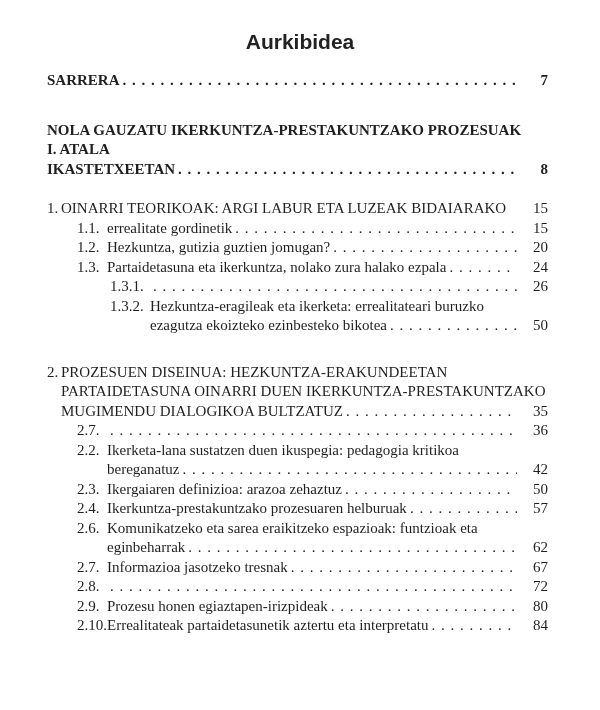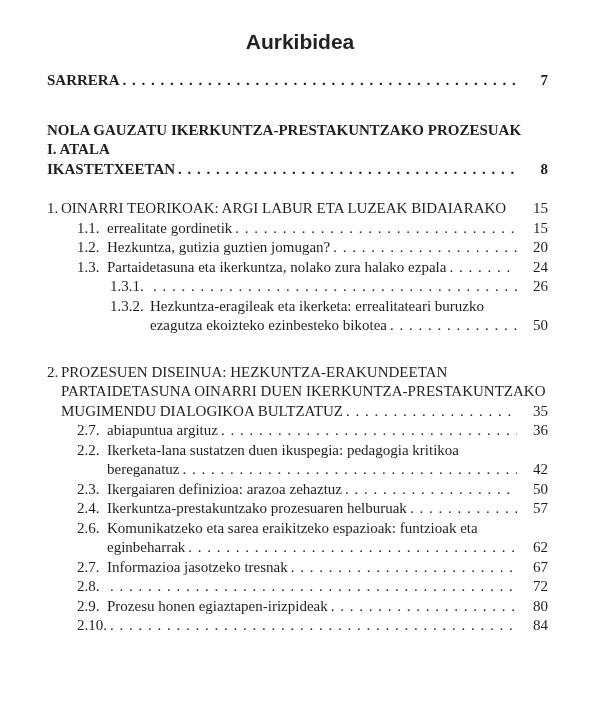--- a/index.html
+++ b/index.html
@@ -159,21 +159,20 @@
             <span class="txt" data-name="entry-text">MUGIMENDU DIALOGIKOA BULTZATUZ</span>
             <span class="leader" data-name="dot-leader"></span>
             <span class="page-num" data-name="page-number">35</span>
           </div>
         </div>
       </div>
       <div class="entry level2" data-name="toc-entry-s2-1">
         <span class="num" data-name="entry-number">2.7.</span>
         <div class="body" data-name="entry-body">
           <div class="line last" data-name="entry-line">
-            <span class="txt" data-name="entry-text">abiapuntua argituz</span>
             <span class="leader" data-name="dot-leader"></span>
             <span class="page-num" data-name="page-number">36</span>
           </div>
         </div>
       </div>
       <div class="entry level2" data-name="toc-entry-s2-2">
         <span class="num" data-name="entry-number">2.2.</span>
         <div class="body" data-name="entry-body">
           <div class="line" data-name="entry-line"><span class="txt" data-name="entry-text">Ikerketa-lana sustatzen duen ikuspegia: pedagogia kritikoa</span></div>
           <div class="line last" data-name="entry-line">
@@ -240,19 +239,20 @@
             <span class="txt" data-name="entry-text">Prozesu honen egiaztapen-irizpideak</span>
             <span class="leader" data-name="dot-leader"></span>
             <span class="page-num" data-name="page-number">80</span>
           </div>
         </div>
       </div>
       <div class="entry level2" data-name="toc-entry-s2-10">
         <span class="num" data-name="entry-number">2.10.</span>
         <div class="body" data-name="entry-body">
           <div class="line last" data-name="entry-line">
+            <span class="txt" data-name="entry-text">Errealitateak partaidetasunetik aztertu eta interpretatu</span>
             <span class="leader" data-name="dot-leader"></span>
             <span class="page-num" data-name="page-number">84</span>
           </div>
         </div>
       </div>
     </div>
 </div>
 
 </body></html>

